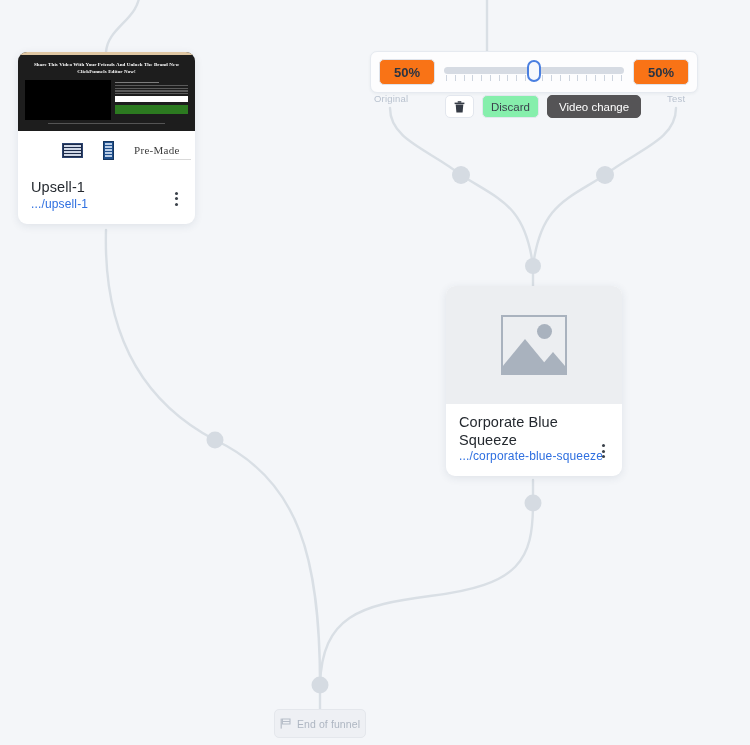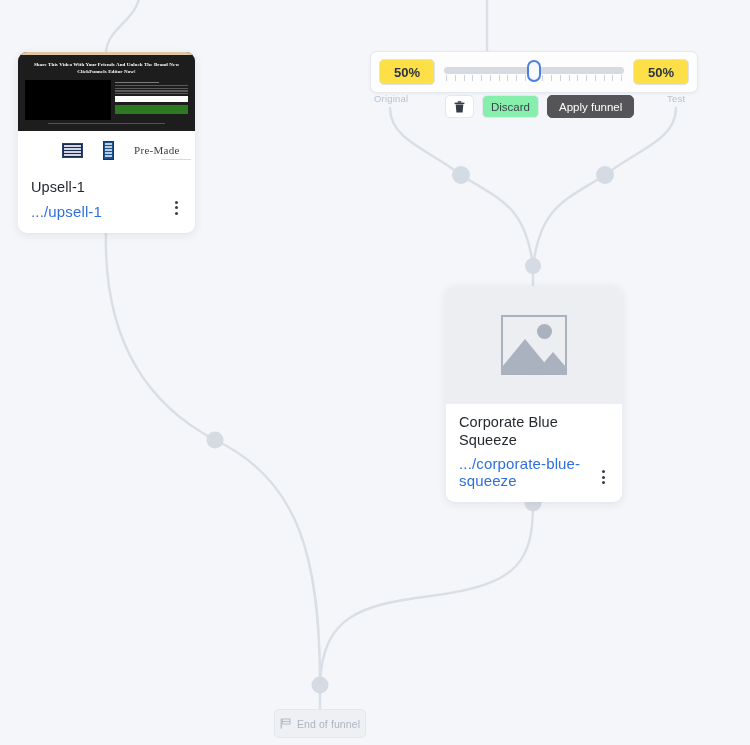--- a/index.html
+++ b/index.html
@@ -42,21 +42,21 @@
     box-shadow: 0 1px 3px rgba(40,60,90,0.06);
     display: flex;
     align-items: center;
     justify-content: space-between;
     padding: 0 8px;
     box-sizing: border-box;
   }
   .pct-input {
     width: 56px;
     height: 26px;
-    background: #fde047;
+    background: #f97316;
     border: 1px solid #dfe4ec;
     border-radius: 5px;
     font-family: "Liberation Sans", sans-serif;
     font-size: 13px;
     font-weight: bold;
     color: #2b3442;
     text-align: center;
     line-height: 26px;
     box-sizing: border-box;
   }
@@ -165,22 +165,22 @@
     position: relative;
   }
   .card-title {
     font-size: 14.5px;
     color: #24292f;
     line-height: 1.22;
     padding-right: 26px;
     letter-spacing: .1px;
   }
   .card-url {
-    margin-top: 6px;
-    font-size: 15px;
+    margin-top: 0;
+    font-size: 12px;
     color: #2e6fe0;
     letter-spacing: .15px;
   }
   .kebab {
     position: absolute;
     right: 12px;
     bottom: 18px;
     width: 14px;
     display: flex;
     flex-direction: column;
@@ -448,21 +448,21 @@
 
   <div class="ab-actions">
     <div class="btn btn-icon">
       <svg width="11" height="12" viewBox="0 0 11 12">
         <rect x="0.6" y="1.6" width="9.8" height="1.5" fill="#353b45"></rect>
         <rect x="3.7" y="0.2" width="3.6" height="1.5" fill="#353b45"></rect>
         <path d="M1.7 3.4 h7.6 l-0.7 8.2 h-6.2 z" fill="#353b45"></path>
       </svg>
     </div>
     <div class="btn btn-discard">Discard</div>
-    <div class="btn btn-apply">Apply funnel</div>
+    <div class="btn btn-apply">Video change</div>
   </div>
 
   <div class="card" id="card-upsell">
     <div class="upsell-thumb">
       <div class="ut-head">Share This Video With Your Friends And Unlock The Brand New ClickFunnels Editor Now!</div>
       <div class="ut-body">
         <div class="ut-video"></div>
         <div class="ut-form">
           <div class="ut-line w60"></div>
           <div class="ut-text"></div>

